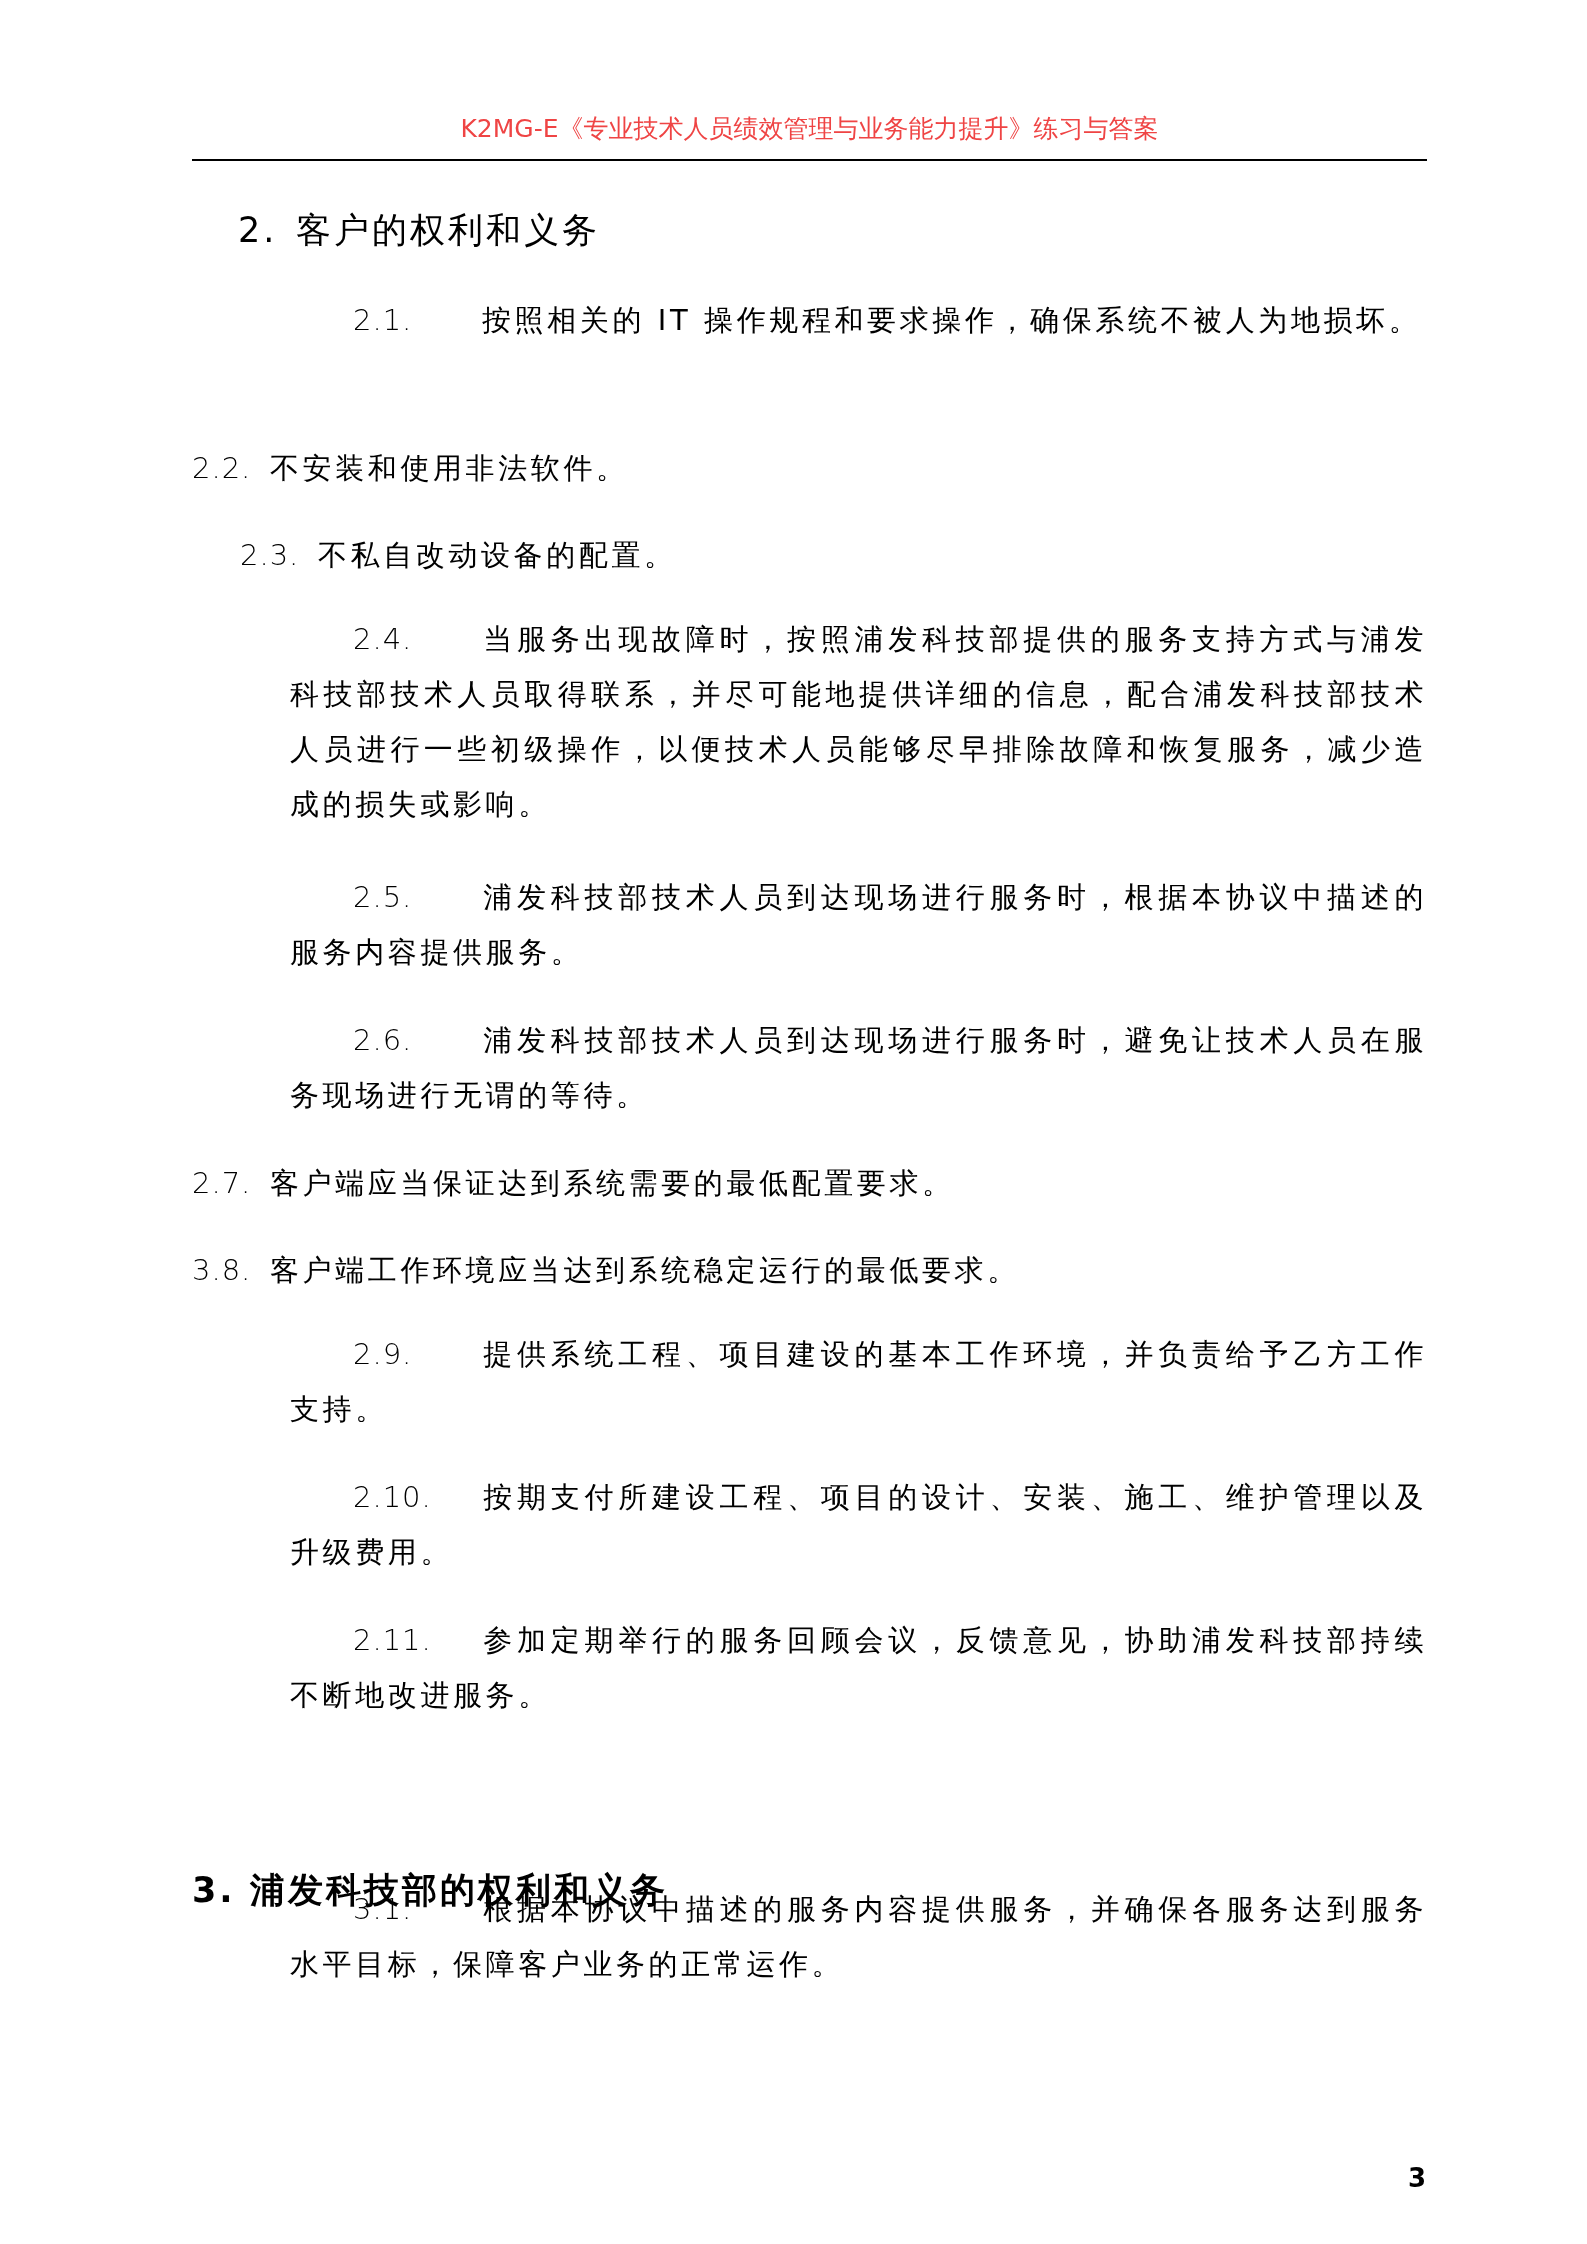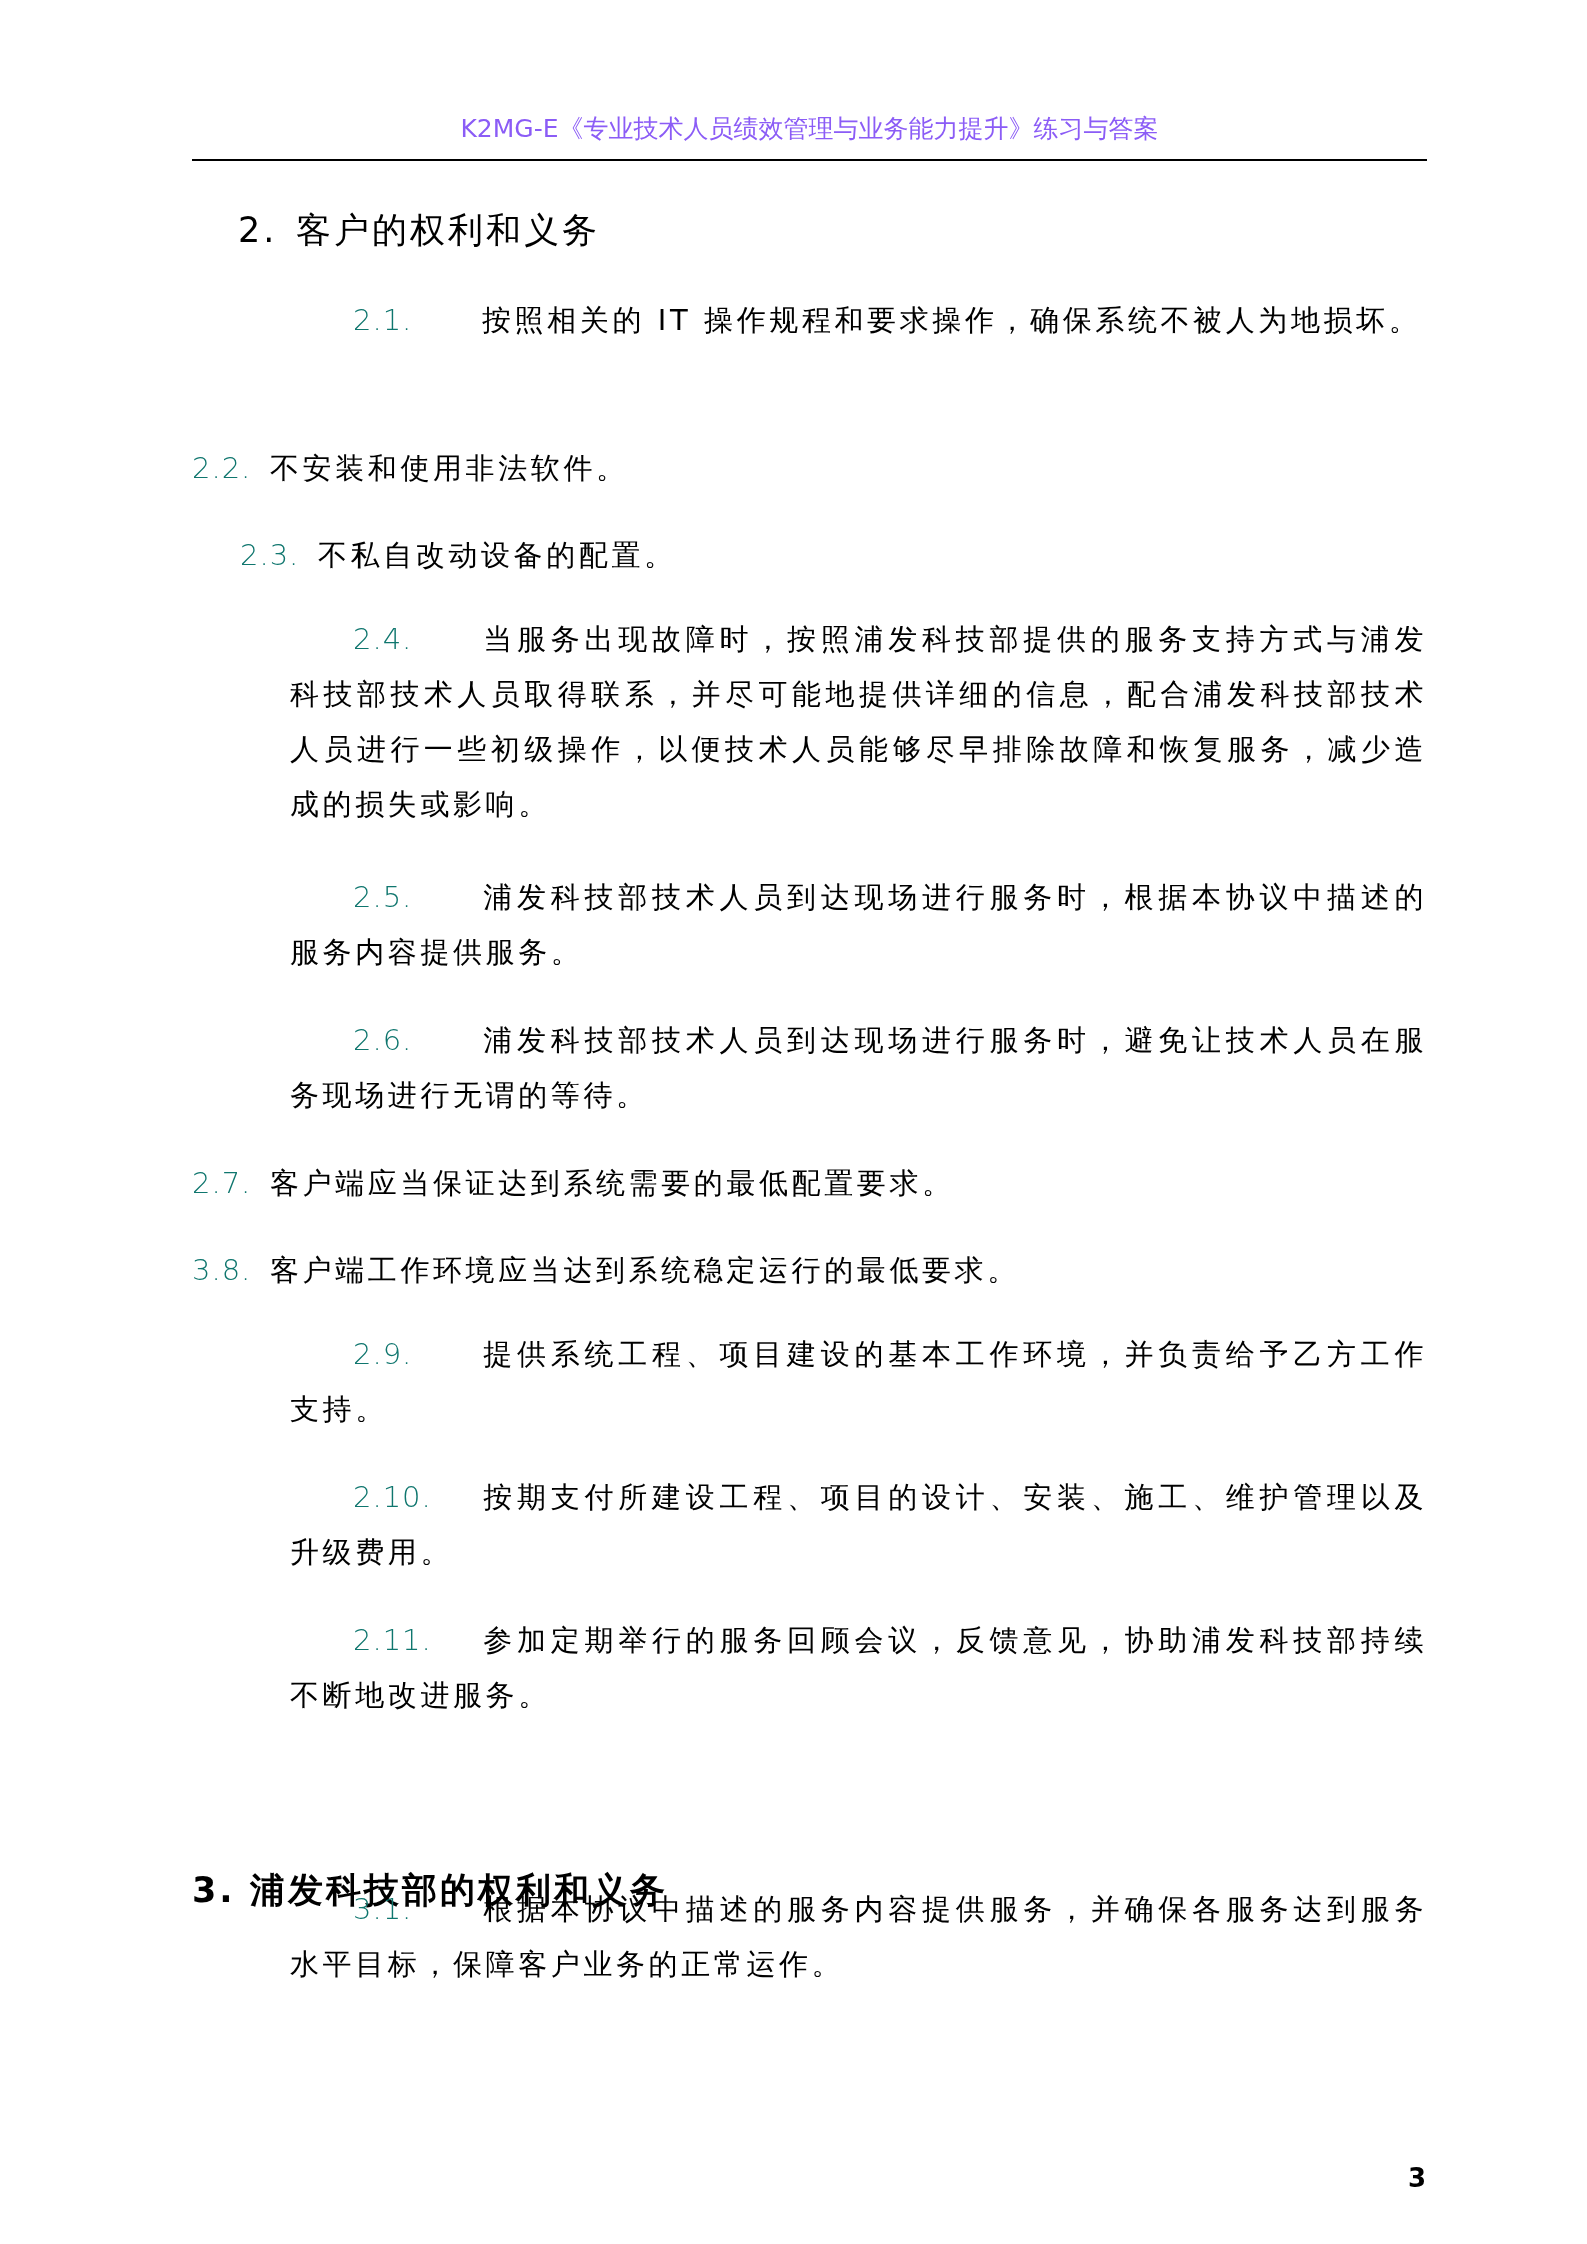--- a/index.html
+++ b/index.html
@@ -16,21 +16,21 @@
       color: #000000;
     }
     .page-header {
       position: absolute;
       left: 192px;
       top: 112px;
       width: 1235px;
       text-align: center;
       font-size: 25px;
       line-height: 34px;
-      color: #8b5cf6;
+      color: #ef4444;
       letter-spacing: 0px;
     }
     .header-rule {
       position: absolute;
       left: 192px;
       top: 159px;
       width: 1235px;
       height: 2px;
       background: #000000;
     }
@@ -55,21 +55,21 @@
     .item {
       position: absolute;
       font-size: 29px;
       line-height: 55px;
       letter-spacing: 3.6px;
       text-align: justify;
     }
     .item .num {
       font-family: "DejaVu Sans", sans-serif;
       font-weight: 300;
-      color: #0f766e;
+      color: #000000;
       letter-spacing: 1px;
     }
     
     .item.indented {
       left: 98px;
       width: 1137px;
       text-indent: 63px;
     }
     .item.indented .num {
       display: inline-block;

